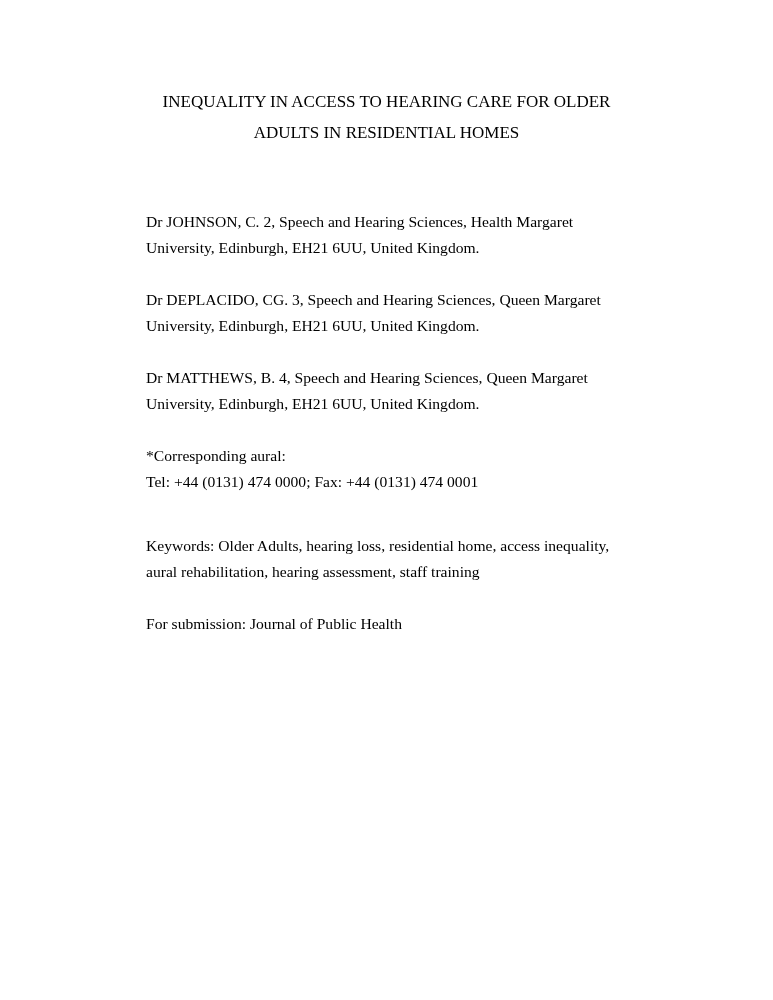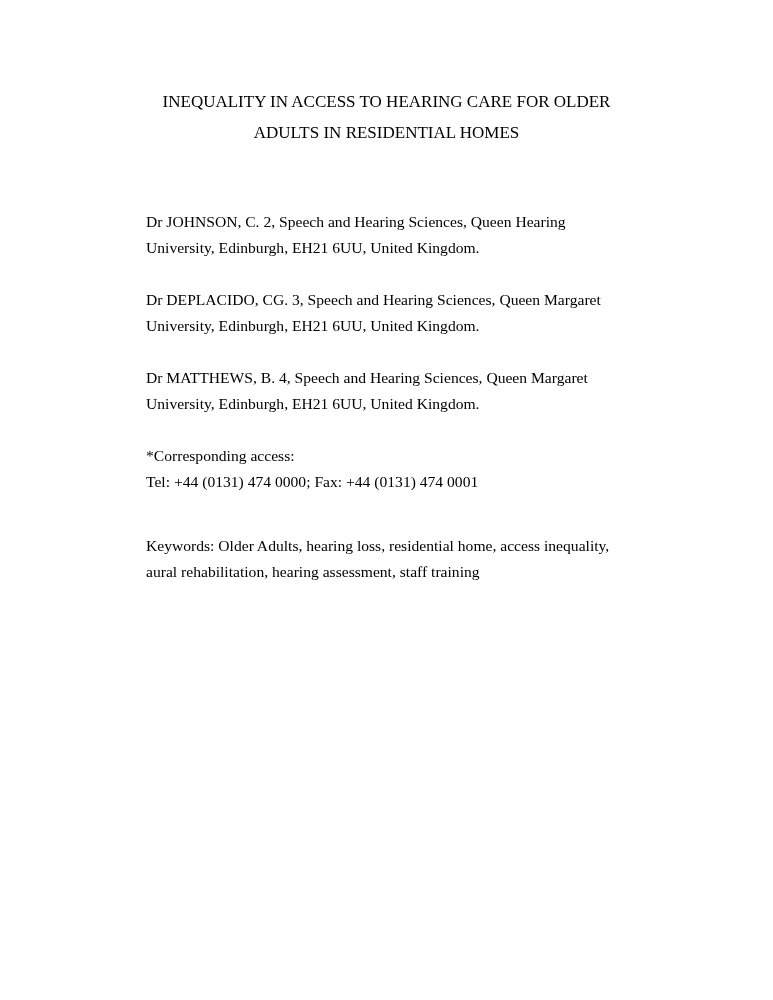--- a/index.html
+++ b/index.html
@@ -53,28 +53,29 @@
   }
 </style>
 </head>
 <body>
 
 <div class="page">
 
   <h1 class="doc-title">INEQUALITY IN ACCESS TO HEARING CARE FOR OLDER ADULTS IN RESIDENTIAL HOMES</h1>
 
 
-  <p class="para">Dr JOHNSON, C. 2, Speech and Hearing Sciences, Queen Hearing University, Edinburgh, EH21 6UU, United Kingdom.</p>
+  <p class="para">Dr JOHNSON, C. 2, Speech and Hearing Sciences, Health Margaret University, Edinburgh, EH21 6UU, United Kingdom.</p>
 
   <p class="para">Dr DEPLACIDO, CG. 3, Speech and Hearing Sciences, Queen Margaret University, Edinburgh, EH21 6UU, United Kingdom.</p>
 
   <p class="para">Dr MATTHEWS, B. 4, Speech and Hearing Sciences, Queen Margaret University, Edinburgh, EH21 6UU, United Kingdom.</p>
 
 
   <div>
-    <p class="block-line">*Corresponding access:</p>
+    <p class="block-line">*Corresponding aural:</p>
     <p class="block-end">Tel: +44 (0131) 474 0000; Fax: +44 (0131) 474 0001</p>
   </div>
 
   <p class="para">Keywords: Older Adults, hearing loss, residential home, access inequality, aural rehabilitation, hearing assessment, staff training</p>
 
+  <p class="para">For submission: Journal of Public Health</p>
 
 </div>
 
 </body></html>

